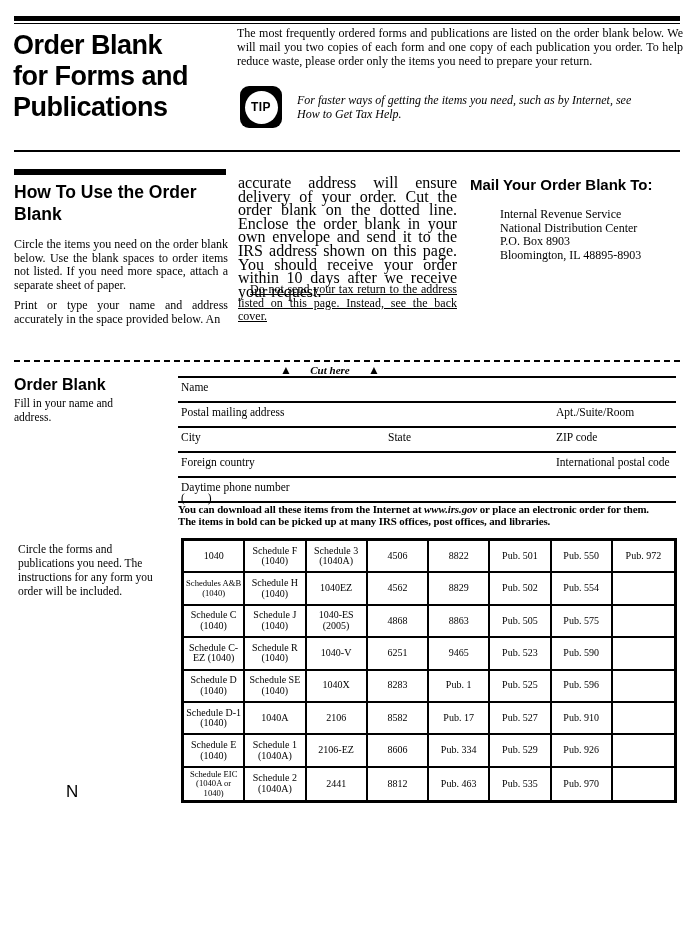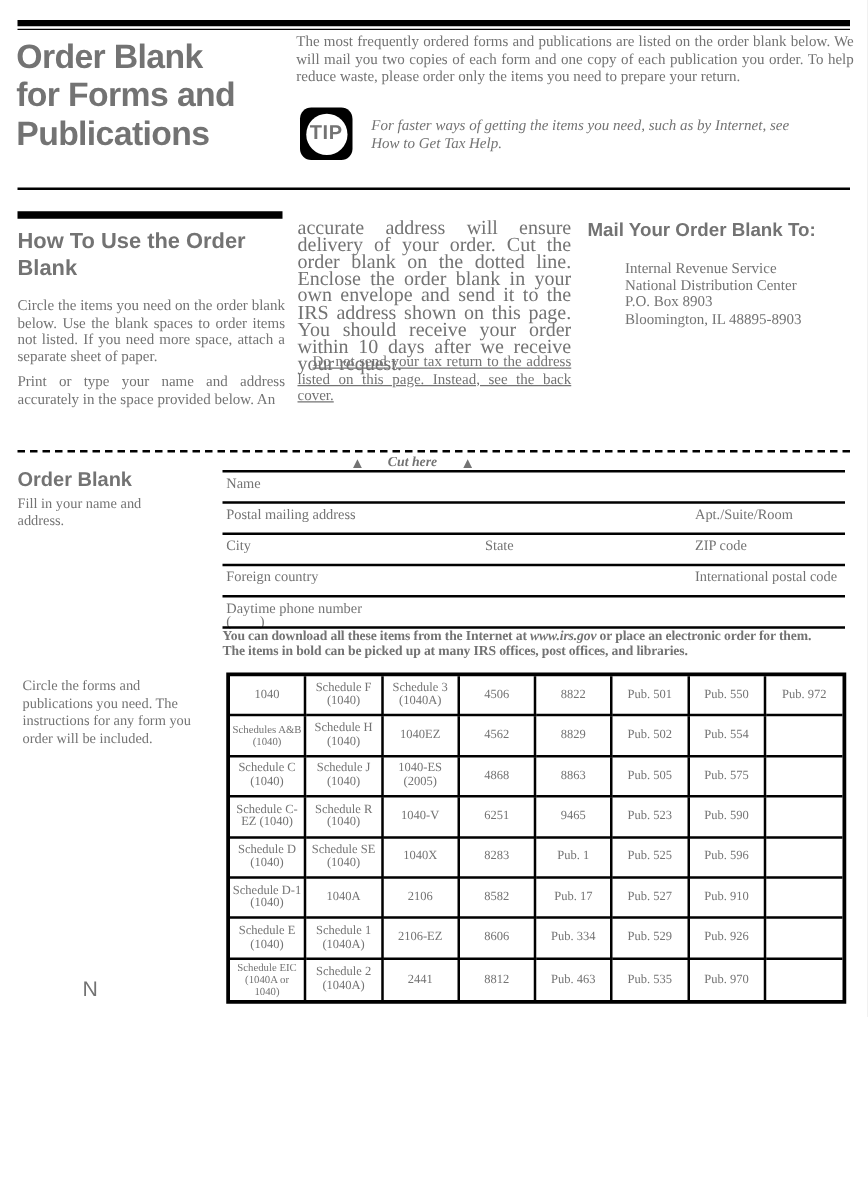--- a/index.html
+++ b/index.html
@@ -1,37 +1,37 @@
 <!DOCTYPE html>
 <html><head>
 <meta charset="utf-8">
 <style>
   html,body{margin:0;padding:0;background:#e8e8e8;}
   #page{
     position:relative;width:694px;height:950px;margin:0 auto;
-    background:#ffffff;color:#737373;overflow:hidden;
+    background:#ffffff;color:#000000;overflow:hidden;
     font-family:"Liberation Serif", serif;
   }
   .abs{position:absolute;}
   .sans{font-family:"Liberation Sans", sans-serif;}
   .serif{font-family:"Liberation Serif", serif;}
   .just{text-align:justify;}
   .bar{background:#000;}
 
   
   .top-bar{left:14px;top:16px;width:666px;height:5px;}
   .top-thin{left:14px;top:23px;width:666px;height:1px;}
 
   
   .page-title{left:13px;top:30px;width:235px;font-weight:bold;font-size:27px;line-height:31px;letter-spacing:-0.5px;}
   .intro{left:237px;top:27px;width:446px;font-size:12px;line-height:13.8px;}
 
   .tip-icon{left:240px;top:86px;width:42px;height:42px;background:#000;border-radius:9px;display:flex;align-items:center;justify-content:center;}
   .tip-circle{width:33px;height:33px;background:#fff;border-radius:50%;display:flex;align-items:center;justify-content:center;}
-  .tip-label{font-weight:bold;font-size:16px;letter-spacing:0.5px;}
+  .tip-label{font-weight:bold;font-size:12px;letter-spacing:0.5px;}
   .tip-text{left:297px;top:93px;width:350px;font-style:italic;font-size:12px;line-height:14px;}
 
   .rule1{left:14px;top:150px;width:666px;height:2px;}
 
   
   .howto-bar{left:14px;top:169px;width:212px;height:6px;}
   .howto-heading{left:14px;top:181px;width:222px;font-weight:bold;font-size:17.5px;line-height:22px;}
   .howto-p1{left:14px;top:238px;width:214px;font-size:12px;line-height:13.6px;}
   .howto-p2{left:14px;top:299px;width:214px;font-size:12px;line-height:13.6px;}
 

